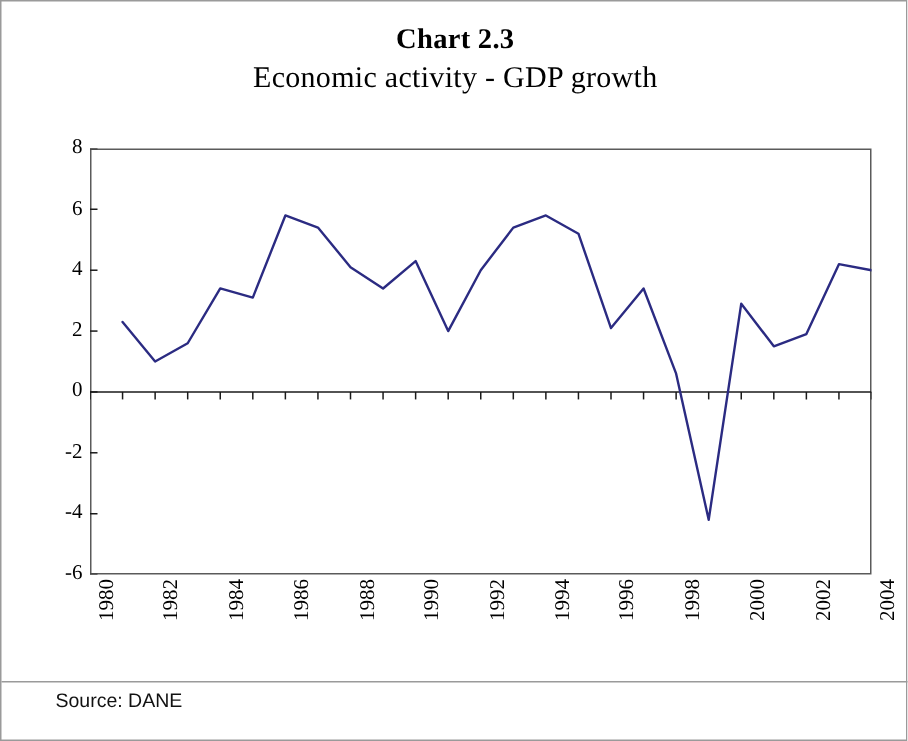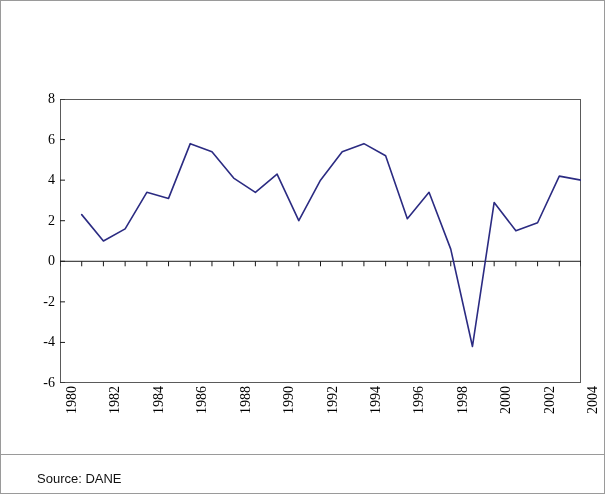--- a/index.html
+++ b/index.html
@@ -104,31 +104,35 @@
     position: absolute;
     left: 0;
     bottom: 0;
     width: 605px;
     border-top: 1px solid #9a9a9a;
     height: 38px;
   }
   #source-text {
     position: absolute;
     left: 36px;
-    top: 16px;
+    top: 4px;
     font-family: "Liberation Sans", sans-serif;
     font-size: 13px;
     color: #111111;
   }
 </style>
 </head>
 <body>
 
 <div id="page">
 
+  <div class="title-block">
+    <div class="title-line1">Chart 2.3</div>
+    <div class="title-line2">Economic activity - GDP growth</div>
+  </div>
 
   <div id="y-axis-labels">
       <div class="ytick" style="top: -7px;">8</div>
       <div class="ytick" style="top: 33.5714px;">6</div>
       <div class="ytick" style="top: 74.1429px;">4</div>
       <div class="ytick" style="top: 114.714px;">2</div>
       <div class="ytick" style="top: 155.286px;">0</div>
       <div class="ytick" style="top: 195.857px;">-2</div>
       <div class="ytick" style="top: 236.429px;">-4</div>
       <div class="ytick" style="top: 277px;">-6</div>

